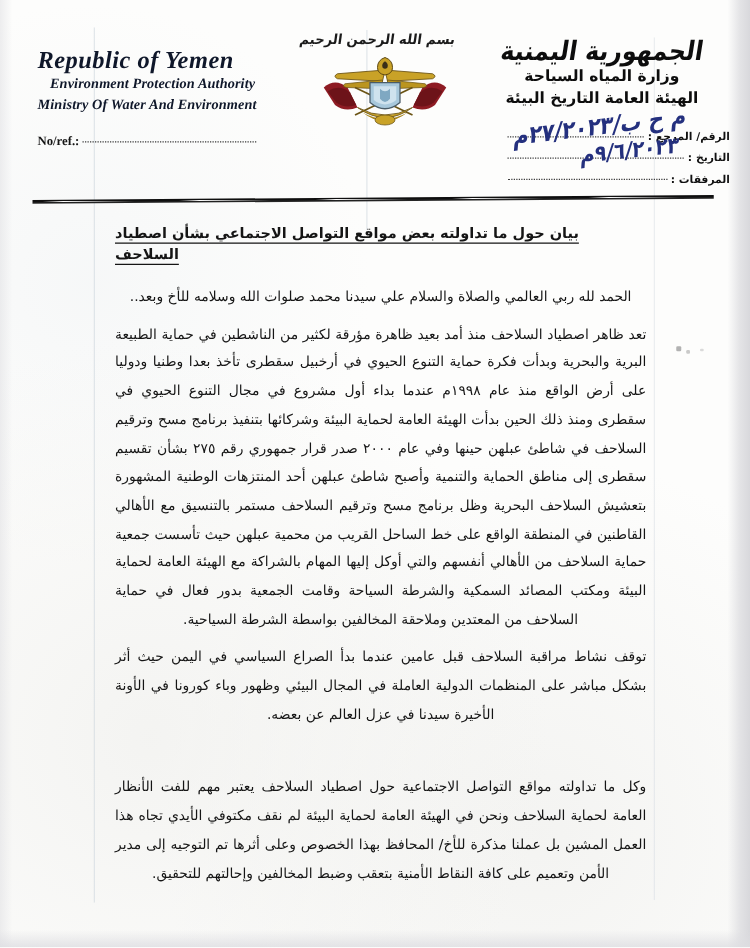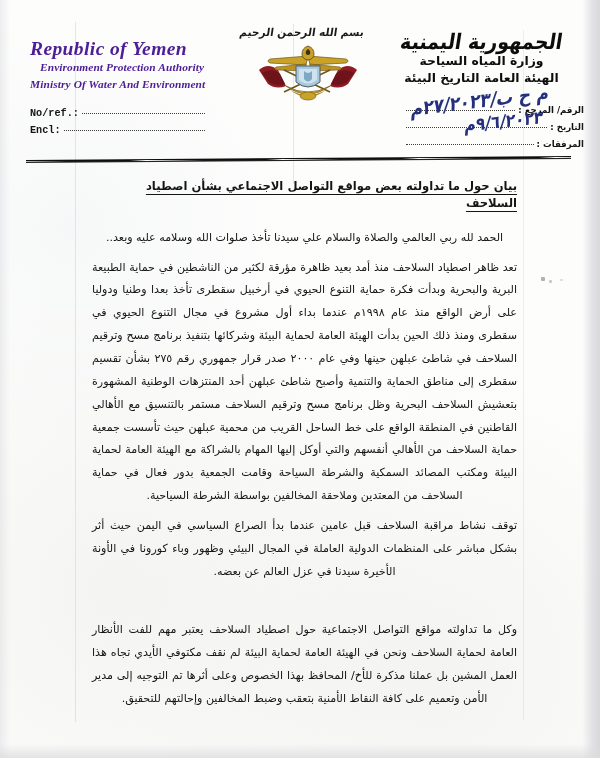--- a/index.html
+++ b/index.html
@@ -62,21 +62,21 @@
   .fold-line.c { left: 523px; height: 690px; top: 30px; background: rgba(208,216,222,.4); }
 
   
   .header { position: absolute; top: 0; left: 0; width: 600px; height: 172px; }
 
   .letterhead-en {
     position: absolute;
     top: 38px; left: 30px;
     width: 230px;
     text-align: left;
-    color: #4c1d95;
+    color: #0f172a;
   }
   .lh-title {
     font-family: "Liberation Serif", "DejaVu Serif", serif;
     font-weight: bold;
     font-style: italic;
     font-size: 19.5px;
     letter-spacing: .4px;
     line-height: 1.1;
     white-space: nowrap;
   }
@@ -88,21 +88,21 @@
     line-height: 1.45;
     letter-spacing: .1px;
     white-space: nowrap;
   }
   .lh-sub.indent { padding-left: 10px; }
 
   .fields-en {
     position: absolute;
     top: 106px; left: 30px;
     width: 175px;
-    font-family: Liberation Mono, monospace;
+    font-family: Liberation Serif, serif;
     font-weight: bold;
     font-size: 10.2px;
     line-height: 1.62;
     color: #151515;
   }
   .field-row { display: flex; align-items: baseline; white-space: nowrap; }
   .field-label { flex: 0 0 auto; }
   .field-dots {
     flex: 1 1 auto;
     margin-left: 3px;
@@ -219,21 +219,21 @@
     width: 425px;
     direction: rtl;
     text-align: justify;
     font-family: "DejaVu Sans", sans-serif;
     color: #151515;
   }
 
   .doc-title {
     font-size: 11.6px;
     font-weight: bold;
-    text-align: right;
+    text-align: left;
     text-decoration: underline;
     text-underline-offset: 4px;
     text-decoration-thickness: 1.4px;
     line-height: 1.5;
     margin: 0 0 14px 0;
     letter-spacing: -0.1px;
   }
 
   p.para {
     margin: 0 0 7px 0;
@@ -267,24 +267,20 @@
 
     <div class="letterhead-en">
       <div class="lh-title">Republic of Yemen</div>
       <div class="lh-sub indent">Environment Protection Authority</div>
       <div class="lh-sub">Ministry Of Water And Environment</div>
     </div>
 
     <div class="fields-en">
       <div class="field-row">
         <span class="field-label">No/ref.:</span>
-        <span class="field-dots"></span>
-      </div>
-      <div class="field-row">
-        <span class="field-label">Encl:</span>
         <span class="field-dots"></span>
       </div>
     </div>
 
     <div class="emblem-wrap">
       <div class="basmala">بسم الله الرحمن الرحيم</div>
       <svg class="emblem-svg" width="104" height="66" viewBox="0 0 104 66">
 
         <path d="M3 30 Q12 22 22 30 L30 46 Q20 50 12 44 Z" fill="#8e1b23"></path>
         <path d="M101 30 Q92 22 82 30 L74 46 Q84 50 92 44 Z" fill="#8e1b23"></path>
@@ -334,21 +330,21 @@
     </div>
 
     <div class="handwriting hw-ref">م ح ب/٢٧/٢٠٢٣م</div>
     <div class="handwriting hw-date">٩/٦/٢٠٢٣م</div>
 
     <div class="header-rule"></div>
   </div>
 
   <div class="body">
     <div class="doc-title">بيان حول ما تداولته بعض مواقع التواصل الاجتماعي بشأن اصطياد السلاحف</div>
-    <p class="para salutation">الحمد لله ربي العالمي والصلاة والسلام علي سيدنا تأخذ صلوات الله وسلامه عليه وبعد..</p>
+    <p class="para salutation">الحمد لله ربي العالمي والصلاة والسلام علي سيدنا محمد صلوات الله وسلامه للأخ وبعد..</p>
     <p class="para">تعد ظاهر اصطياد السلاحف منذ أمد بعيد ظاهرة مؤرقة لكثير من الناشطين في حماية الطبيعة البرية والبحرية وبدأت فكرة حماية التنوع الحيوي في أرخبيل سقطرى تأخذ بعدا وطنيا ودوليا على أرض الواقع منذ عام ١٩٩٨م عندما بداء أول مشروع في مجال التنوع الحيوي في سقطرى ومنذ ذلك الحين بدأت الهيئة العامة لحماية البيئة وشركائها بتنفيذ برنامج مسح وترقيم السلاحف في شاطئ عبلهن حينها وفي عام ٢٠٠٠ صدر قرار جمهوري رقم ٢٧٥ بشأن تقسيم سقطرى إلى مناطق الحماية والتنمية وأصبح شاطئ عبلهن أحد المنتزهات الوطنية المشهورة بتعشيش السلاحف البحرية وظل برنامج مسح وترقيم السلاحف مستمر بالتنسيق مع الأهالي القاطنين في المنطقة الواقع على خط الساحل القريب من محمية عبلهن حيث تأسست جمعية حماية السلاحف من الأهالي أنفسهم والتي أوكل إليها المهام بالشراكة مع الهيئة العامة لحماية البيئة ومكتب المصائد السمكية والشرطة السياحة وقامت الجمعية بدور فعال في حماية السلاحف من المعتدين وملاحقة المخالفين بواسطة الشرطة السياحية.</p>
     <p class="para">توقف نشاط مراقبة السلاحف قبل عامين عندما بدأ الصراع السياسي في اليمن حيث أثر بشكل مباشر على المنظمات الدولية العاملة في المجال البيئي وظهور وباء كورونا في الأونة الأخيرة سيدنا في عزل العالم عن بعضه.</p>
     <p class="para last-centered">وكل ما تداولته مواقع التواصل الاجتماعية حول اصطياد السلاحف يعتبر مهم للفت الأنظار العامة لحماية السلاحف ونحن في الهيئة العامة لحماية البيئة لم نقف مكتوفي الأيدي تجاه هذا العمل المشين بل عملنا مذكرة للأخ/ المحافظ بهذا الخصوص وعلى أثرها تم التوجيه إلى مدير الأمن وتعميم على كافة النقاط الأمنية بتعقب وضبط المخالفين وإحالتهم للتحقيق.</p>
   </div>
 
   <div class="speck" style="left:541px; top:277px; width:4px; height:4px; opacity:.65;"></div>
   <div class="speck" style="left:549px; top:280px; width:3px; height:3px; opacity:.45;"></div>
   <div class="speck" style="left:560px; top:279px; width:3px; height:2px; opacity:.3;"></div>
 
   <div class="scan-edge-left"></div>

